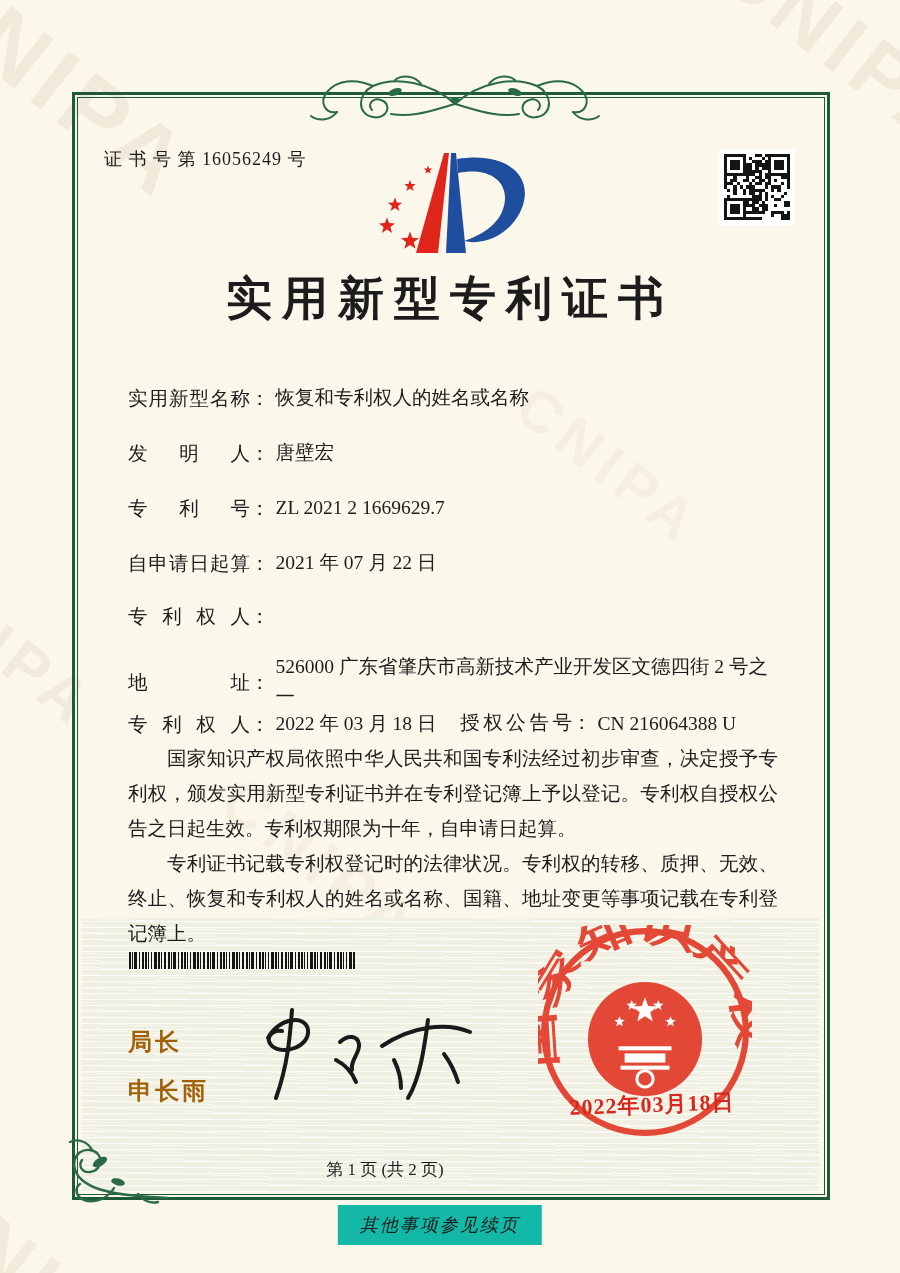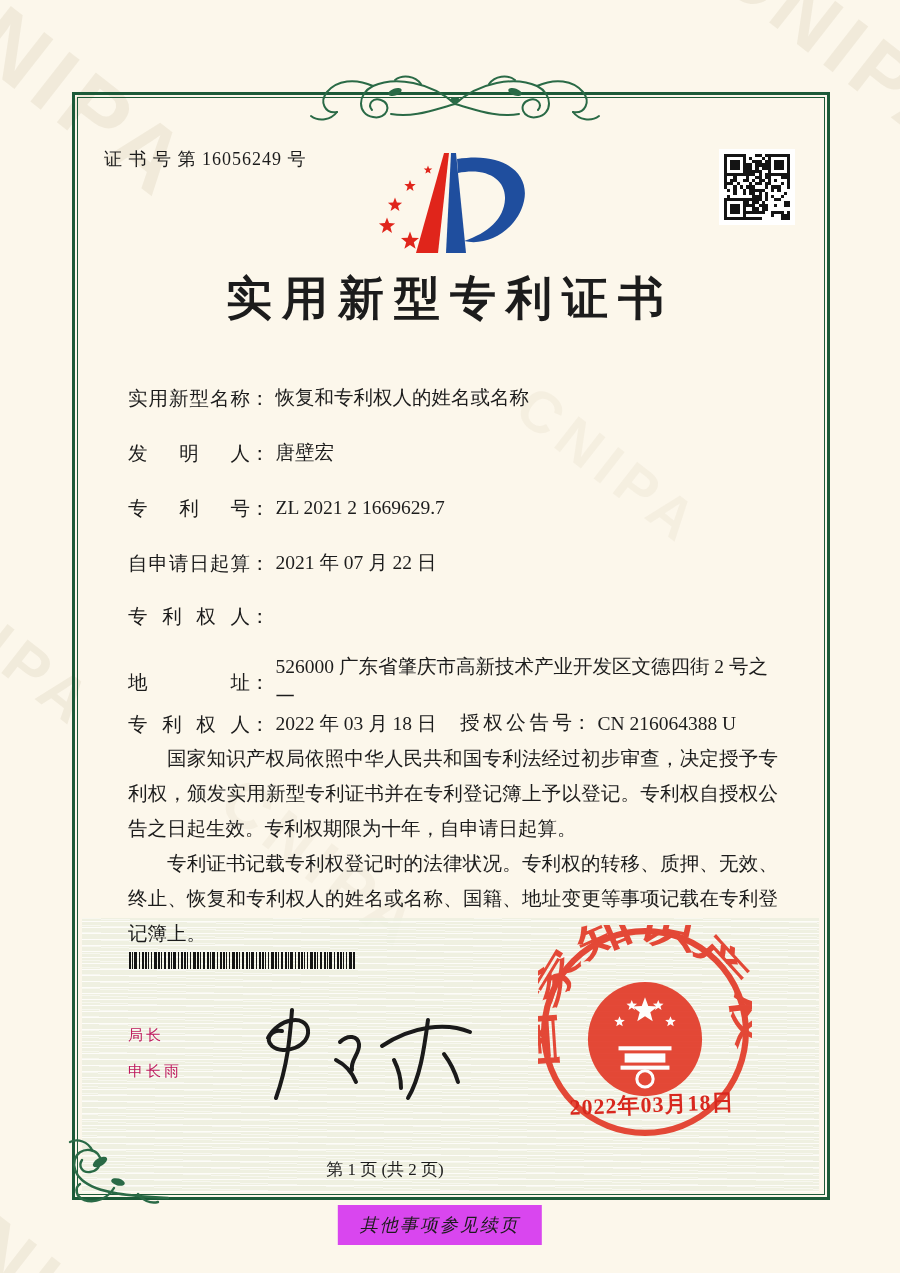--- a/index.html
+++ b/index.html
@@ -50,29 +50,29 @@
   .colon{flex:none;margin-right:6px;}
   .val{white-space:pre-line;line-height:30px;}
   .grant-no-group{position:absolute;left:332px;top:0;display:flex;}
   .grant-no-group .lab{width:112px;}
   
   .paras{position:absolute;left:128px;top:741px;width:650px;z-index:3;font-size:19.5px;line-height:35px;text-align:justify;}
   .paras p{margin:0;text-indent:2em;}
   
   .barcode{position:absolute;left:128px;top:952px;width:230px;height:17px;z-index:3;}
   .officer{position:absolute;left:128px;top:1026px;z-index:4;
-           font-family:"Liberation Sans","DejaVu Sans",sans-serif;font-size:15px;letter-spacing:3px;color:#be185d;}
+           font-family:"Liberation Sans","DejaVu Sans",sans-serif;font-size:24px;letter-spacing:3px;color:#a16207;font-weight:bold;}
   .officer .name{margin-top:17px;}
   .sig{position:absolute;left:232px;top:998px;width:252px;height:118px;z-index:4;}
   .seal{position:absolute;left:538px;top:925px;width:214px;height:214px;z-index:4;opacity:.92;}
   .seal-date{position:absolute;left:550px;top:1090px;width:204px;z-index:5;text-align:center;
              color:#d8281e;font-size:22px;font-weight:bold;letter-spacing:1px;transform:rotate(-2deg);}
   .page-info{position:absolute;left:77px;top:1158px;width:616px;z-index:3;text-align:center;font-size:17px;}
   .cont{position:absolute;left:50%;top:1205px;transform:translateX(-55%);z-index:3;
-        background:#d946ef;padding:8px 22px;font-size:18px;font-style:italic;letter-spacing:2px;}
+        background:#14b8a6;padding:8px 22px;font-size:18px;font-style:italic;letter-spacing:2px;}
 </style>
 </head>
 <body>
 
 <div class="page">
 
   <span class="wm wm1">CNIPA</span>
   <span class="wm wm2">CNIPA</span>
   <span class="wm wm3">CNIPA</span>
   <span class="wm wm4">CNIPA</span>

